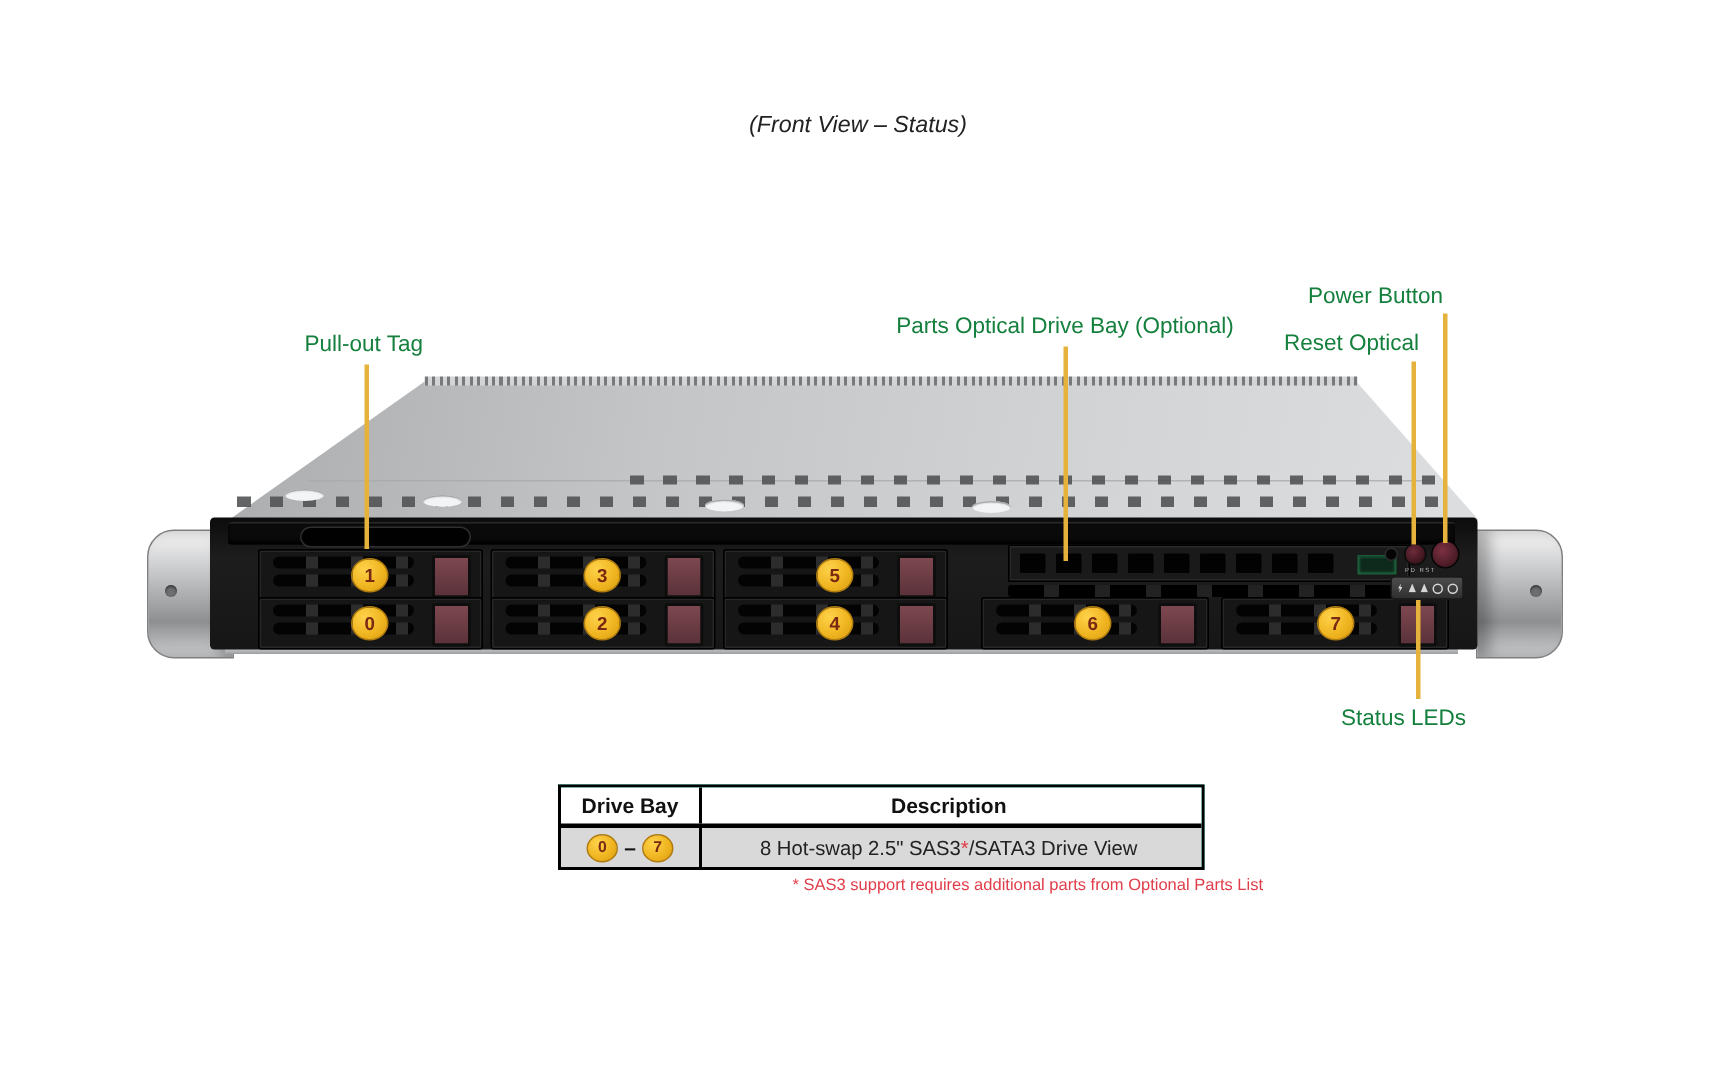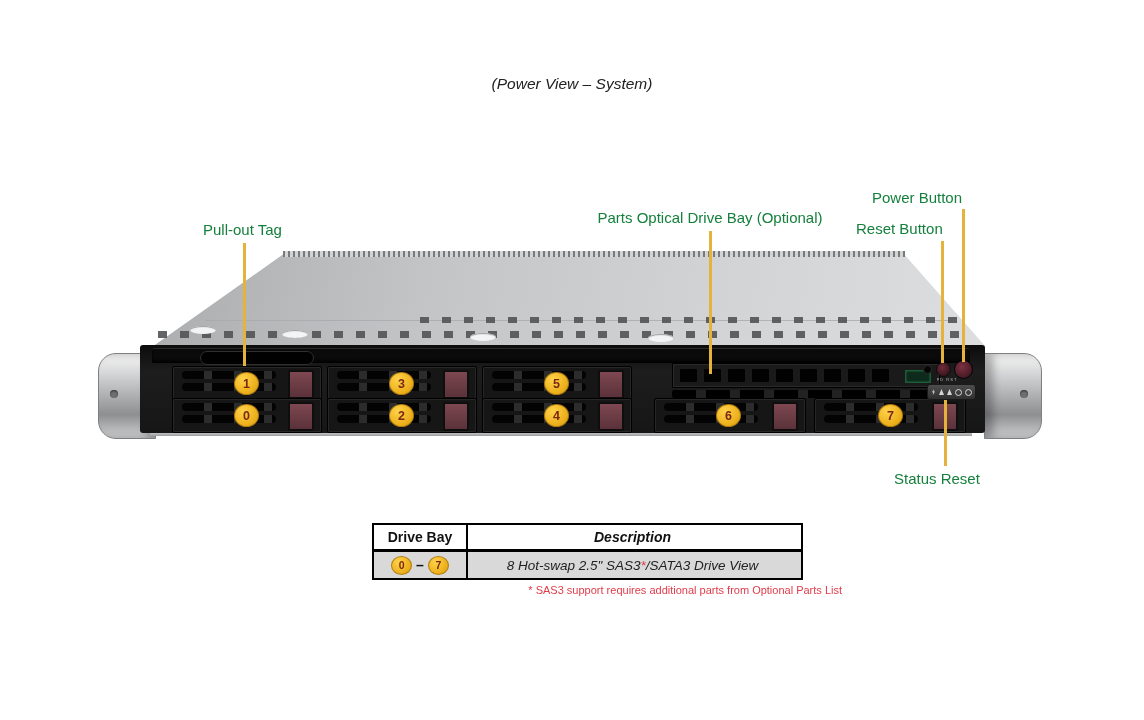--- a/index.html
+++ b/index.html
@@ -144,35 +144,35 @@
   .g-ring{border-radius:50%;width:5px;height:5px;background:transparent;border:1px solid #d6d6d6;}
 
   
   .spec-table{
     left:372px;top:523px;width:427px;border:2px solid #000;z-index:5;background:#14b8a6;
   }
   .spec-hrow{display:flex;border-bottom:3px solid #000;background:#ffffff;}
   .spec-drow{display:flex;background:#d9d9d9;}
   .cell{display:flex;align-items:center;justify-content:center;box-sizing:border-box;}
   .c1{width:94px;border-right:2px solid #000;}
-  .c2{width:329px;font-style:italic;}
+  .c2{width:329px;}
   .hcell{height:24px;font-weight:bold;font-size:14px;color:#111;}
   .dcell{height:26px;font-size:13.5px;color:#222;}
   .tbl-badge{width:19px;height:17px;font-size:10.5px;}
   .range-dash{font-weight:bold;margin:0 4px;color:#111;font-size:14px;}
   .red{color:#e03c49;}
   .footnote{
     left:372px;top:584px;width:470px;text-align:right;
     font-size:11px;color:#e03c49;z-index:5;
   }
 </style>
 </head>
 <body>
 
-<div class="abs fig-title">(Power View – System)</div>
+<div class="abs fig-title">(Front View – Status)</div>
 
 <div>
 
   <div class="abs ear ear-left"></div>
   <div class="abs ear-hole" style="left:110px;top:390px;"></div>
   <div class="abs ear ear-right"></div>
   <div class="abs ear-hole" style="left:1020px;top:390px;"></div>
 
   <div class="abs chassis-top"></div>
   <div class="abs serration"></div>
@@ -268,25 +268,25 @@
 
 <div class="abs callout-label" style="left:203px;top:221px;">Pull-out Tag</div>
 <div class="abs callout-line" style="left:243px;top:243px;height:123px;"></div>
 
 <div class="abs callout-label" style="left:560px;top:209px;width:300px;text-align:center;">Parts Optical Drive Bay (Optional)</div>
 <div class="abs callout-line" style="left:709px;top:231px;height:143px;"></div>
 
 <div class="abs callout-label" style="left:872px;top:189px;">Power Button</div>
 <div class="abs callout-line" style="left:962px;top:209px;height:153px;"></div>
 
-<div class="abs callout-label" style="left:856px;top:220px;">Reset Button</div>
+<div class="abs callout-label" style="left:856px;top:220px;">Reset Optical</div>
 <div class="abs callout-line" style="left:941px;top:241px;height:122px;"></div>
 
 <div class="abs callout-line" style="left:944px;top:400px;height:66px;"></div>
-<div class="abs callout-label" style="left:894px;top:470px;">Status Reset</div>
+<div class="abs callout-label" style="left:894px;top:470px;">Status LEDs</div>
 
 <div class="abs spec-table">
   <div class="spec-hrow">
     <div class="cell c1 hcell">Drive Bay</div>
     <div class="cell c2 hcell">Description</div>
   </div>
   <div class="spec-drow">
     <div class="cell c1 dcell">
       <span class="badge tbl-badge">0</span>
       <span class="range-dash">–</span>

